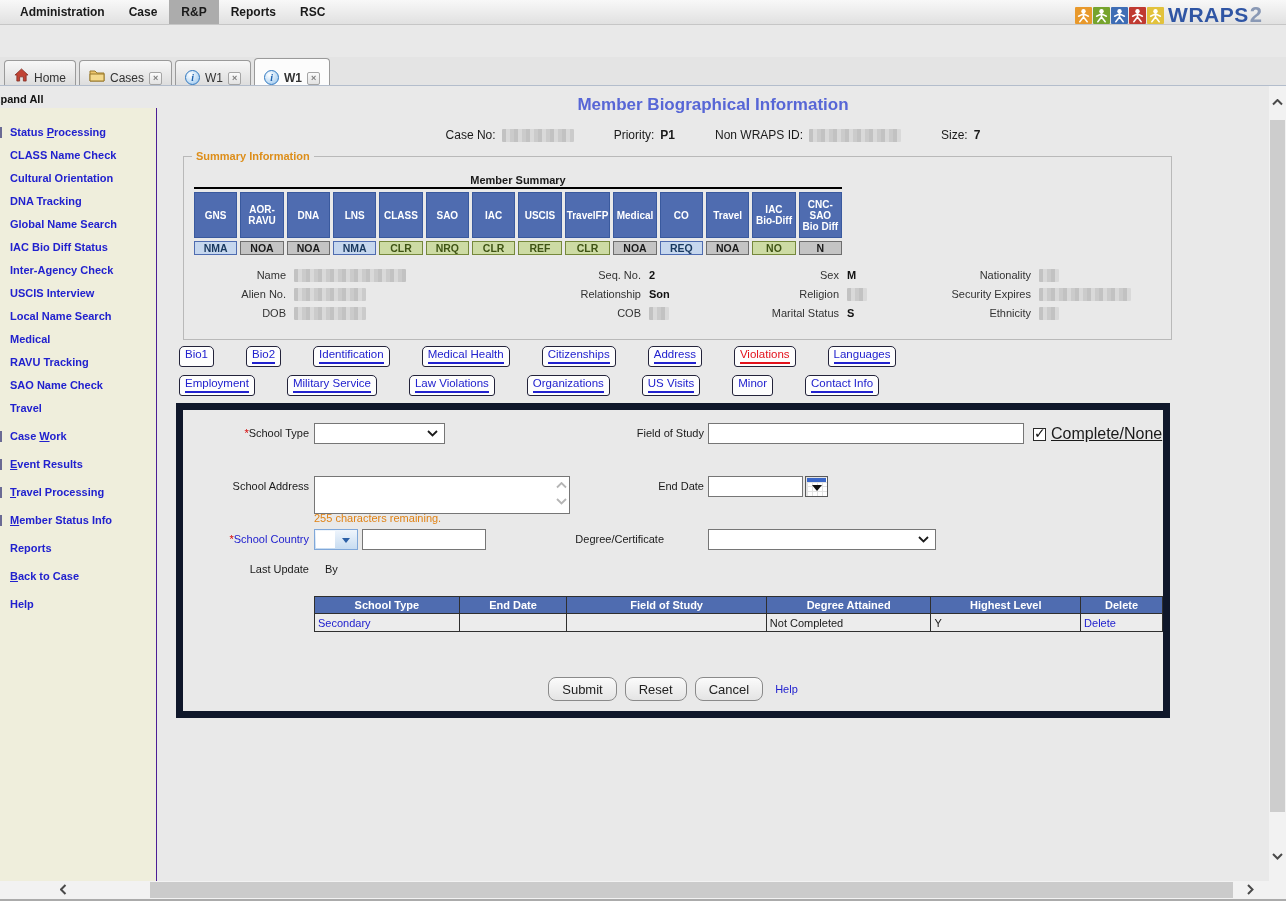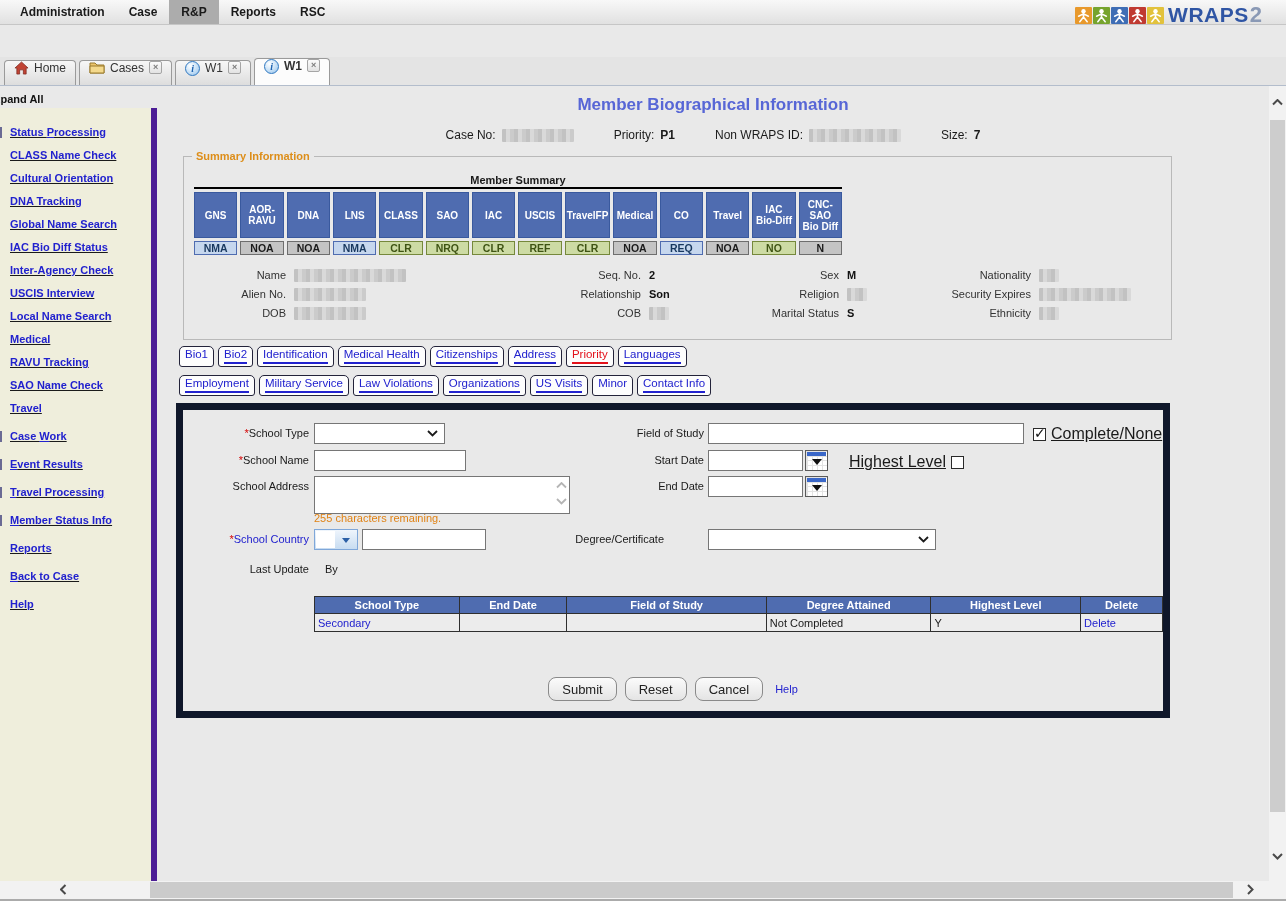--- a/index.html
+++ b/index.html
@@ -16,32 +16,32 @@
 
   
   .topstrip { position:absolute; top:37px; left:0; width:100%; height:32px; background:#FFFFFF;margin-top:36px; }
   .topstrip-right { position:absolute; right:10px; top:5px; display:flex; align-items:center; gap:20px; }
   .search-input { width:148px; height:22px; border:1px solid #93A0B4; font-size:12px; padding:0 5px; color:#333; }
   .search-input::placeholder { color:#8A8A8A; }
   .hdr-link { font-size:12px; color:#1A1A1A; cursor:pointer; }
 
   
   .tabrow { position:absolute; top:57px; left:0; width:100%; height:29px; background:#E4E4E4; border-bottom:1px solid #B3BDCC; display:flex; align-items:flex-end; padding-left:4px; }
-  .wtab { display:inline-flex; align-items:flex-start; gap:5px; height:25px; padding:0 9px; border:1px solid #9A9A9A; border-bottom:none; border-radius:4px 4px 0 0; background:linear-gradient(#F7F7F7,#DDDDDD); margin-right:3px; font-size:12px; color:#333; cursor:pointer; }
+  .wtab { display:inline-flex; align-items:flex-end; gap:5px; height:25px; padding:0 9px; border:1px solid #9A9A9A; border-bottom:none; border-radius:4px 4px 0 0; background:linear-gradient(#F7F7F7,#DDDDDD); margin-right:3px; font-size:12px; color:#333; cursor:pointer; }
   .wtab.active { background:#FCFCFC; font-weight:bold; height:27px; }
   .wtab-close { width:13px; height:13px; border:1px solid #A5A5A5; border-radius:2px; background:linear-gradient(#FBFBFB,#E2E2E2); color:#7A7A7A; font-size:9px; line-height:10px; text-align:center; font-weight:bold; cursor:pointer; }
   .info-badge { width:15px; height:15px; border-radius:50%; background:radial-gradient(circle at 35% 30%,#FFFFFF,#BFDCF5 60%,#8FBCE8); border:1px solid #2E77C0; color:#1E63B0; font:italic bold 10px "Liberation Serif",serif; display:inline-flex; align-items:center; justify-content:center; }
 
   
   .content { position:absolute; top:86px; left:0; width:1269px; height:795px; background:#E9E9E9; overflow:hidden; }
 
   
   .sidebar { position:absolute; left:0; top:0; width:157px; height:100%; }
   .expand-all { position:relative; left:-13px; margin-top:7px; font-weight:bold; font-size:11px; color:#111; white-space:nowrap; cursor:pointer; }
-  .side-panel { position:absolute; top:22px; bottom:0; left:0; right:0; background:#EFEEDC; border-right:6px solid #4c1d95; padding-top:18px;text-decoration:underline; }
+  .side-panel { position:absolute; top:22px; bottom:0; left:0; right:0; background:#EFEEDC; border-right:1px solid #4c1d95; padding-top:18px; }
   .side-item { position:relative; margin:0 6px 10px 10px; font-size:11px; font-weight:bold; line-height:13px; }
   .side-item.gap { margin-top:15px; }
   .side-item.tick::before { content:""; position:absolute; left:-10px; top:1px; width:2px; height:11px; background:#6A6A94; }
   .side-link { color:#2121CE; cursor:pointer; text-decoration:none; }
   .akey { text-decoration:underline; }
 
   
   .main { position:absolute; left:157px; top:0; right:0; bottom:0; }
   .page-title { position:absolute; top:9px; left:0; right:0; text-align:center; font-size:17px; font-weight:bold; color:#5766D6; }
   .case-info { position:absolute; top:42px; left:0; right:0; display:flex; justify-content:center; gap:40px; align-items:center; font-size:12px; }
@@ -66,21 +66,21 @@
   .ms-status[data-tone="gray"]  { background:#C4C4C4; border-color:#6E6E6E; color:#1A1A1A; }
   .ms-status[data-tone="green"] { background:#CDDBA4; border-color:#75883B; color:#3F5414; }
 
   .details { display:grid; grid-template-columns:290px 235px 195px auto; row-gap:5px; margin:13px 0 0 10px; }
   .det-cell { display:flex; align-items:center; gap:8px; height:14px; }
   .det-label { text-align:right; color:#333; }
   .c1 .det-label{width:92px} .c2 .det-label{width:157px} .c3 .det-label{width:120px} .c4 .det-label{width:117px}
   .det-value { font-weight:bold; color:#111; }
 
   
-  .biotabs { position:absolute; left:22px; display:flex; }
+  .biotabs { position:absolute; left:22px; display:flex;gap:28px; }
   .biotabs.row1 { top:260px; } .biotabs.row2 { top:289px; }
   .biotab { display:inline-flex; flex-direction:column; align-items:center; justify-content:flex-start; background:#FDFDFD; border:1px solid #23233A; border-radius:5px 5px 3px 3px; padding:1px 5px 0; margin-right:4px; height:21px; cursor:pointer; }
   .bt-label { font-size:11.5px; color:#2121CE; line-height:13px; white-space:nowrap; }
   .bt-underline { height:2px; background:#2121CE; width:100%; margin-top:1px; }
   .biotab.active .bt-label { color:#E3111B; }
   .biotab.active .bt-underline { background:#E3111B; }
 
   
   .form-panel { position:absolute; left:19px; top:317px; width:994px; height:315px; border:7px solid #0f172a; }
   .frow { position:absolute; left:0; right:0; height:22px; }
@@ -509,21 +509,21 @@
           <span class="bt-label">Citizenships</span>
           <span class="bt-underline"></span>
         </div>
 
         <div class="biotab">
           <span class="bt-label">Address</span>
           <span class="bt-underline"></span>
         </div>
 
         <div class="biotab active">
-          <span class="bt-label">Priority</span>
+          <span class="bt-label">Violations</span>
           <span class="bt-underline"></span>
         </div>
 
         <div class="biotab">
           <span class="bt-label">Languages</span>
           <span class="bt-underline"></span>
         </div>
 
     </div>
     <div class="biotabs row2">
@@ -575,31 +575,20 @@
             </svg>
           </div>
         <div class="flabel r"><span>Field of Study</span></div>
         <input class="tinput" style="left: 525px; width: 316px;">
         <div class="cbwrap" style="left:850px">
           <span class="cb checked"></span>
           <span class="cblabel">Complete/None</span>
         </div>
       </div>
 
-      <div class="frow" style="top:40px">
-        <div class="flabel l"><span class="req">*</span><span>School Name</span></div>
-        <input class="tinput" style="left: 131px; width: 152px;">
-        <div class="flabel r"><span>Start Date</span></div>
-        <input class="tinput" style="left: 525px; width: 95px;">
-        <div class="calbtn" style="left:622px;top:0"></div>
-        <div class="cbwrap" style="left:666px;top:3px">
-          <span class="cblabel">Highest Level</span>
-          <span class="cb"></span>
-        </div>
-      </div>
 
       <div class="frow" style="top:66px">
         <div class="flabel l"><span>School Address</span></div>
         <div class="tarea" style="left:131px;top:0">
           <span class="scr" style="top:2px"><svg width="11" height="7" viewBox="0 0 11 7">
                 <path d="M1 5.5 L5.5 1 L10 5.5" fill="none" stroke="#B5B5B5" stroke-width="1.8"></path>
               </svg></span>
           <span class="scr" style="top:18px"><svg width="11" height="7" viewBox="0 0 11 7">
                 <path d="M1 1 L5.5 5.5 L10 1" fill="none" stroke="#B5B5B5" stroke-width="1.8"></path>
               </svg></span>

